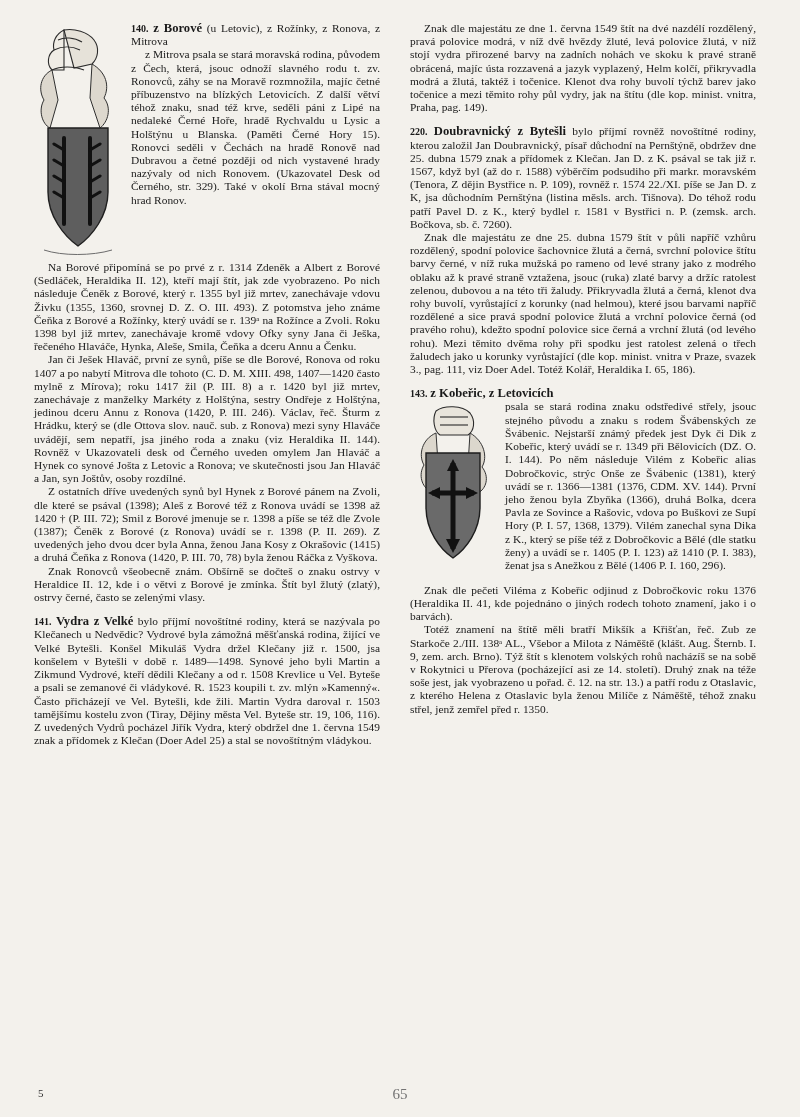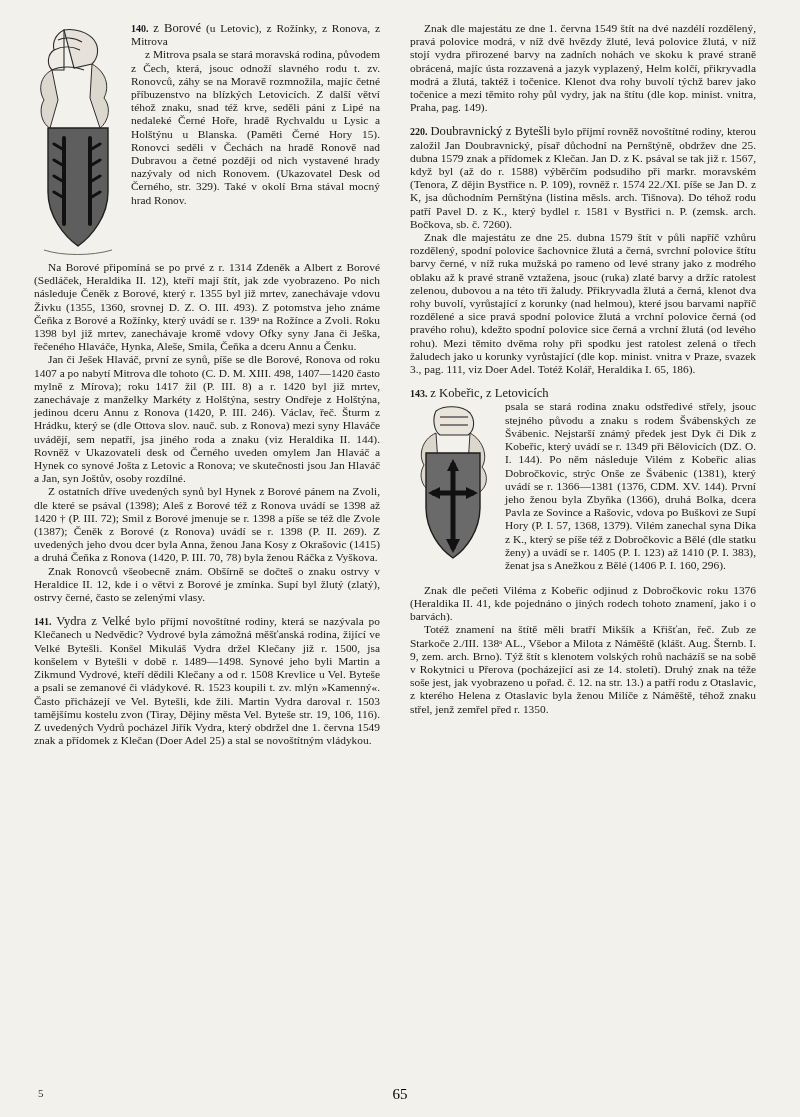--- a/index.html
+++ b/index.html
@@ -42,21 +42,21 @@
   p.noind { text-indent: 0; }
   .entry {
     margin-top: 11px;
   }
   .entry:first-child { margin-top: 0; }
   .num {
     font-weight: bold;
     font-size: 10px;
   }
   .name {
-    font-weight: normal;
+    font-weight: bold;
     font-size: 12.6px;
   }
   
   .coa {
     float: left;
     width: 88px;
     margin: 2px 9px 2px 0;
   }
   .coa svg { display: block; }
   .coa2 {
@@ -72,21 +72,21 @@
     color: #333;
   }
   .folio-center {
     position: absolute;
     left: 0;
     width: 800px;
     text-align: center;
     bottom: 14px;
     font-size: 15px;
     font-family: "Liberation Serif", serif;
-    color: #000000;
+    color: #737373;
   }
   .clear { clear: both; }
 </style>
 </head>
 <body>
 
 <div class="page">
   <div class="columns">
 
     <div class="col">
@@ -133,21 +133,21 @@
         <p class="noind">
           <span class="num">140.</span>
           <span class="name">z Borové</span>
           <span>(u Letovic), z Rožínky, z Ronova, z Mitrova</span>
         </p>
         <p>z Mitrova psala se stará moravská rodina, původem z Čech, která, jsouc odnoží slavného rodu t. zv. Ronovců, záhy se na Moravě rozmnožila, majíc četné příbuzenstvo na blízkých Letovicích. Z další větví téhož znaku, snad též krve, seděli páni z Lipé na nedaleké Černé Hoře, hradě Rychvaldu u Lysic a Holštýnu u Blanska. (Paměti Černé Hory 15). Ronovci seděli v Čechách na hradě Ronově nad Dubravou a četné později od nich vystavené hrady nazývaly od nich Ronovem. (Ukazovatel Desk od Černého, str. 329). Také v okolí Brna stával mocný hrad Ronov.</p>
         <div class="clear"></div>
         <p>Na Borové připomíná se po prvé z r. 1314 Zdeněk a Albert z Borové (Sedláček, Heraldika II. 12), kteří mají štít, jak zde vyobrazeno. Po nich následuje Čeněk z Borové, který r. 1355 byl již mrtev, zanechávaje vdovu Živku (1355, 1360, srovnej D. Z. O. III. 493). Z potomstva jeho známe Čeňka z Borové a Rožínky, který uvádí se r. 139ᵃ na Rožínce a Zvoli. Roku 1398 byl již mrtev, zanechávaje kromě vdovy Ofky syny Jana či Ješka, řečeného Hlaváče, Hynka, Aleše, Smila, Čeňka a dceru Annu a Čenku.</p>
         <p>Jan či Ješek Hlaváč, první ze synů, píše se dle Borové, Ronova od roku 1407 a po nabytí Mitrova dle tohoto (C. D. M. XIII. 498, 1407—1420 často mylně z Mírova); roku 1417 žil (P. III. 8) a r. 1420 byl již mrtev, zanechávaje z manželky Markéty z Holštýna, sestry Ondřeje z Holštýna, jedinou dceru Annu z Ronova (1420, P. III. 246). Václav, řeč. Šturm z Hrádku, který se (dle Ottova slov. nauč. sub. z Ronova) mezi syny Hlaváče uvádějí, sem nepatří, jsa jiného roda a znaku (viz Heraldika II. 144). Rovněž v Ukazovateli desk od Černého uveden omylem Jan Hlaváč a Hynek co synové Jošta z Letovic a Ronova; ve skutečnosti jsou Jan Hlaváč a Jan, syn Joštův, osoby rozdílné.</p>
         <p>Z ostatních dříve uvedených synů byl Hynek z Borové pánem na Zvoli, dle které se psával (1398); Aleš z Borové též z Ronova uvádí se 1398 až 1420 † (P. III. 72); Smil z Borové jmenuje se r. 1398 a píše se též dle Zvole (1387); Čeněk z Borové (z Ronova) uvádí se r. 1398 (P. II. 269). Z uvedených jeho dvou dcer byla Anna, ženou Jana Kosy z Okrašovic (1415) a druhá Čeňka z Ronova (1420, P. III. 70, 78) byla ženou Ráčka z Vyškova.</p>
-        <p>Znak Ronovců všeobecně znám. Obšírně se dočteš o znaku ostrvy v Heraldice II. 12, kde i o větvi z Borové je zmínka. Supí byl žlutý (zlatý), ostrvy černé, často se zelenými vlasy.</p>
+        <p>Znak Ronovců všeobecně znám. Obšírně se dočteš o znaku ostrvy v Heraldice II. 12, kde i o větvi z Borové je zmínka. Štít byl žlutý (zlatý), ostrvy černé, často se zelenými vlasy.</p>
       </div>
 
       <div class="entry">
         <p class="noind">
           <span class="num">141.</span>
           <span class="name">Vydra z Velké</span>
           <span>bylo příjmí novoštítné rodiny, která se nazývala po Klečanech u Nedvědic? Vydrové byla zámožná měšťanská rodina, žijící ve Velké Bytešli. Konšel Mikuláš Vydra držel Klečany již r. 1500, jsa konšelem v Bytešli v době r. 1489—1498. Synové jeho byli Martin a Zikmund Vydrové, kteří dědili Klečany a od r. 1508 Krevlice u Vel. Byteše a psali se zemanové či vládykové. R. 1523 koupili t. zv. mlýn »Kamenný«. Často přicházejí ve Vel. Bytešli, kde žili. Martin Vydra daroval r. 1503 tamějšímu kostelu zvon (Tiray, Dějiny města Vel. Byteše str. 19, 106, 116). Z uvedených Vydrů pocházel Jiřík Vydra, který obdržel dne 1. června 1549 znak a přídomek z Klečan (Doer Adel 25) a stal se novoštítným vládykou.</span>
         </p>
       </div>
 

